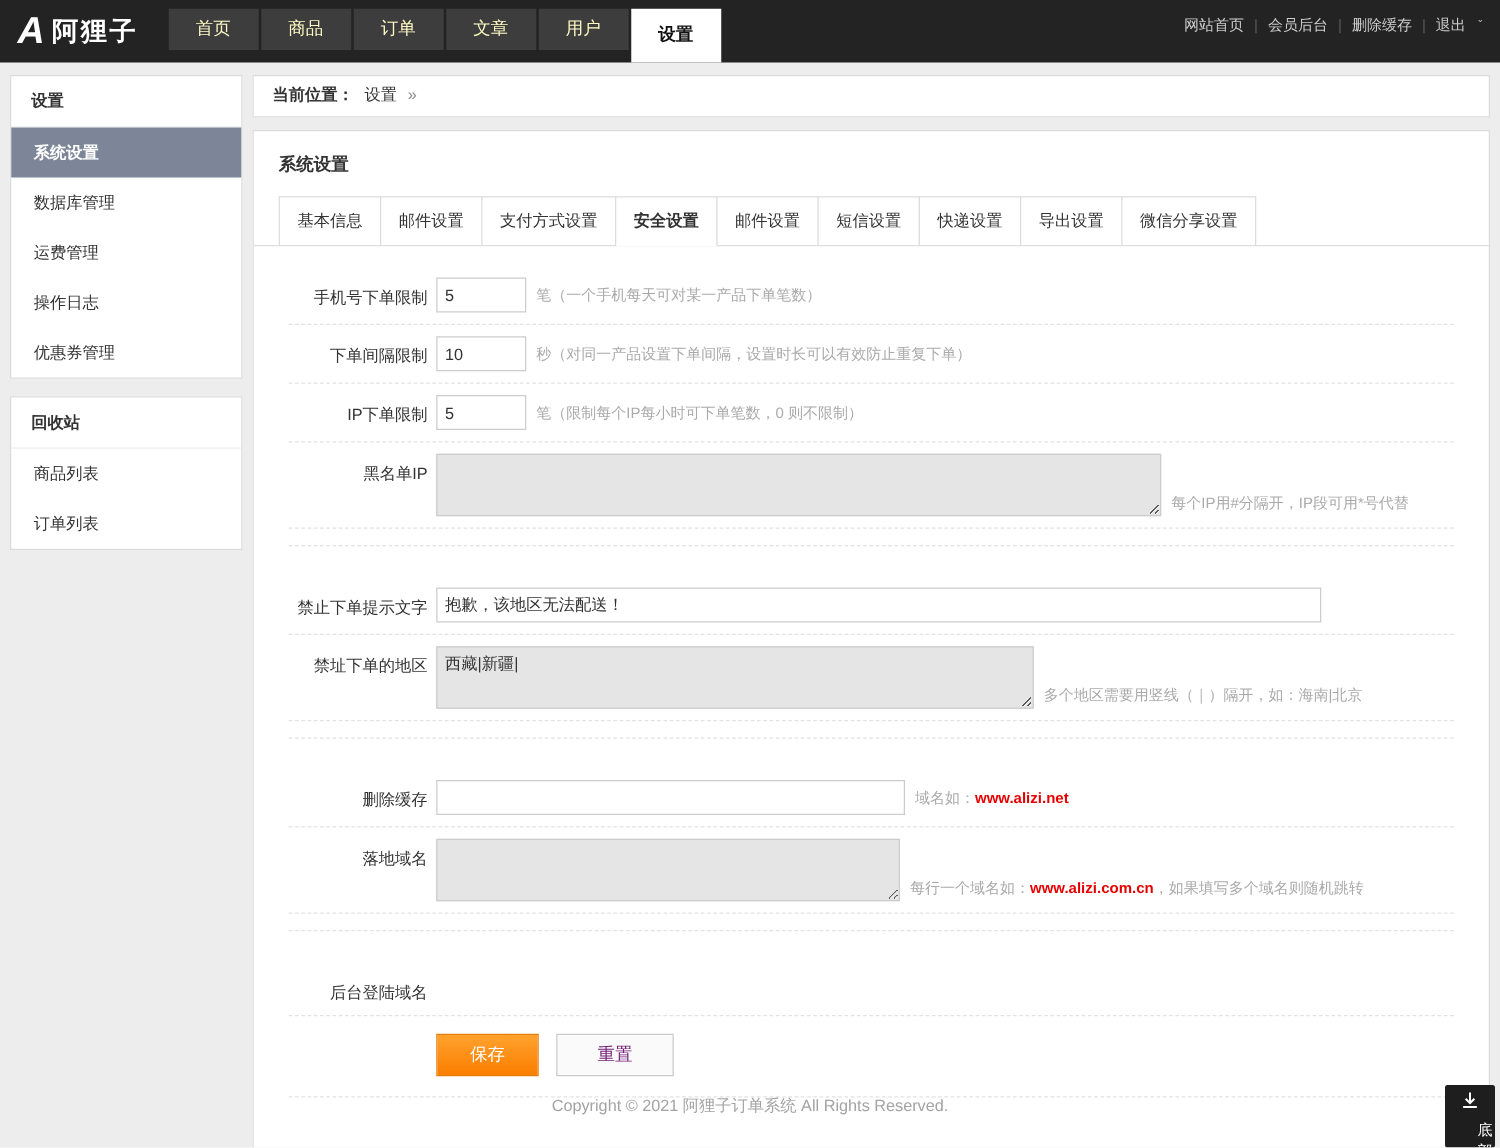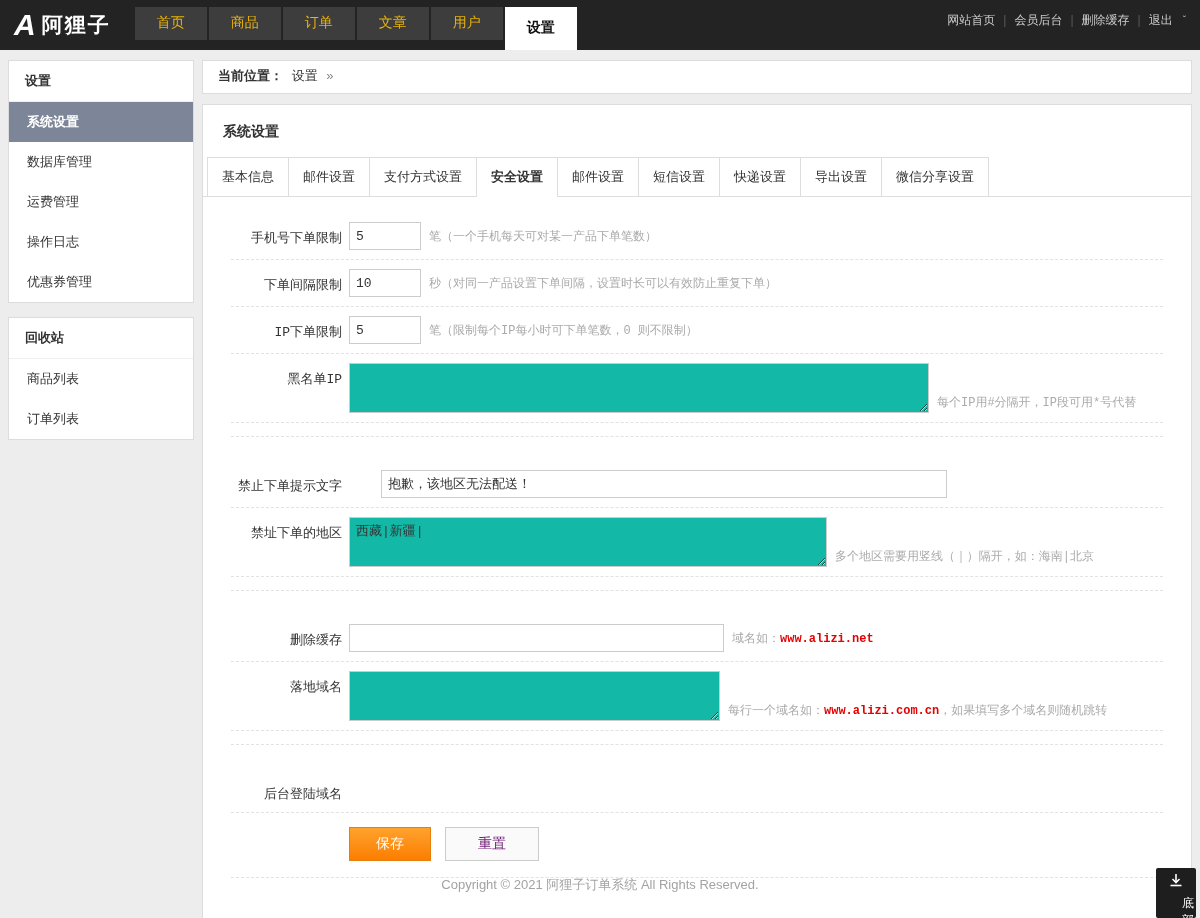--- a/index.html
+++ b/index.html
@@ -12,21 +12,21 @@
   
   .topbar { height: 50px; background: #232323; display: flex; position: relative; }
   .logo { display: flex; align-items: center; padding: 0 24px 0 14px; }
   .logo-a {
     color: #fff; font-weight: bold; font-style: italic; font-size: 30px;
     margin-right: 6px; line-height: 1;
   }
   .logo-text { color: #fff; font-size: 21px; font-weight: bold; letter-spacing: 2px; }
   .nav { display: flex; align-items: flex-end; }
   .nav-item {
-    background: #3d3d3d; color: #eab308; font-size: 14px; width: 72px; text-align: center;
+    background: #3d3d3d; color: #fef9c3; font-size: 14px; width: 72px; text-align: center;
     padding: 7px 0 8px; margin: 0 2px 10px 0; cursor: pointer;
   }
   .nav-item.active {
     background: #fff; color: #111; font-weight: bold;
     margin-bottom: 0; padding: 12px 0 13px;
   }
   .top-links {
     position: absolute; right: 14px; top: 0; height: 40px;
     display: flex; align-items: center; font-size: 12px; color: #666; text-align: center;
   }
@@ -46,53 +46,52 @@
   .main { position: absolute; left: 202px; top: 60px; width: 990px; }
   .breadcrumb {
     background: #fff; border: 1px solid #dcdcdc; height: 34px; line-height: 30px;
     padding: 0 15px; font-size: 13px; color: #333;
   }
   .breadcrumb b { font-weight: bold; }
   .breadcrumb .crumb { margin: 0 5px; color: #333; }
   .breadcrumb .arrow { color: #888; }
   .panel { background: #fff; border: 1px solid #dcdcdc; margin-top: 10px; padding-bottom: 42px; }
   .panel-title { font-size: 14px; font-weight: bold; padding: 18px 20px 16px; }
-  .tabs { display: flex; align-items: flex-end; border-bottom: 1px solid #ddd; padding-left: 4px; }
+  .tabs { display: flex; align-items: flex-end; border-bottom: 1px solid #ddd; padding-left: 20px; }
   .tab {
     border: 1px solid #ddd; border-bottom: none; background: #fff;
     font-size: 13px; color: #333; padding: 10px 14px; margin-right: -1px; cursor: pointer;
   }
   .tab.active {
     font-weight: bold; position: relative; z-index: 2;
     margin-bottom: -1px; padding-bottom: 11px;
   }
   
   .form { padding-top: 16px; }
   .frow {
     display: flex; margin: 0 28px; padding: 9px 0;
     border-bottom: 1px dashed #e2e2e2;
-    font-family: Liberation Mono, monospace;
   }
   .flabel {
     width: 118px; flex-shrink: 0; text-align: right;
     font-size: 13px; color: #333; padding: 7px 7px 0 0;
   }
   .fctrl { display: flex; align-items: center; }
   .fctrl.bottom { align-items: flex-end; }
   input.txt {
     height: 28px; border: 1px solid #ccc; padding: 0 6px; font-size: 13px; color: #333;
     font-family: inherit; background: #fff;
   }
   textarea.txt {
     border: 1px solid #ccc; padding: 4px 6px; font-size: 13px; color: #333;
-    font-family: inherit; background: #14b8a6; height: 50px; resize: both;
+    font-family: inherit; background: #e5e5e5; height: 50px; resize: both;
   }
   .w70  { width: 72px; }
   .w580 { width: 580px; }
-  .w598 { width: 566px; margin-left: 32px; }
+  .w598 { width: 708px; }
   .w478 { width: 478px; }
   .w375 { width: 375px; }
   .w371 { width: 371px; }
   .w285 { width: 285px; }
   .hint { font-size: 12px; color: #aaa; margin-left: 8px; white-space: nowrap; }
   .fctrl.bottom .hint { margin-bottom: 2px; }
   .red { color: #e60000; font-weight: bold; }
   .spacer { height: 14px; border-bottom: 1px dashed #e2e2e2; margin: 0 28px 24px; }
   .btn-row { border-bottom: 1px dashed #e2e2e2; padding: 14px 0 16px; }
   .btn-save {

